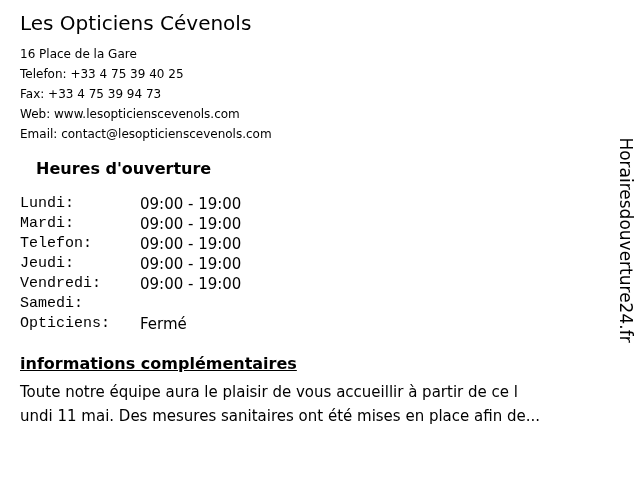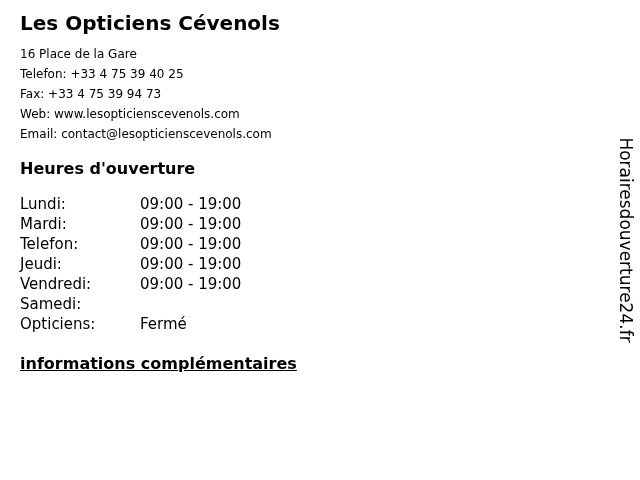--- a/index.html
+++ b/index.html
@@ -12,42 +12,42 @@
       font-family: "DejaVu Sans", "Liberation Sans", sans-serif;
       position: relative;
       overflow: hidden;
     }
     .content {
       padding: 10px 30px 0 20px;
     }
     .business-title {
       font-size: 20px;
       line-height: 26px;
-      font-weight: bold;
+      font-weight: normal;
       margin: 0;
     }
     .contact-block {
       margin-top: 8px;
       font-size: 12px;
       line-height: 20px;
     }
     .section-heading {
       font-size: 16px;
       line-height: 20px;
       font-weight: bold;
       margin: 0;
     }
-    .hours-heading { margin-top: 15px; }
+    .hours-heading { margin-top: 15px; margin-left: 16px; }
     .hours-table {
       margin-top: 15px;
       font-size: 15px;
       line-height: 20px;
     }
     .hours-row { display: flex; }
-    .hours-day { width: 120px; flex: 0 0 120px; }
+    .hours-day { width: 120px; flex: 0 0 120px; font-family: Liberation Mono, monospace; }
     .hours-time { flex: 1; }
     .info-heading { margin-top: 20px; text-decoration: underline; }
     .info-text {
       margin-top: 6px;
       font-size: 15px;
       line-height: 24px;
       white-space: nowrap;
     }
     .watermark {
       position: absolute;
@@ -103,16 +103,20 @@
       <div class="hours-day">Samedi:</div>
     </div>
     <div class="hours-row">
       <div class="hours-day">Opticiens:</div>
       <div class="hours-time">Fermé</div>
     </div>
   </div>
 
   <h2 class="section-heading info-heading">informations complémentaires</h2>
 
+  <div class="info-text">
+    <div>Toute notre équipe aura le plaisir de vous accueillir à partir de ce l</div>
+    <div>undi 11 mai. Des mesures sanitaires ont été mises en place afin de...</div>
+  </div>
 
 </div>
 
 <div class="watermark">Horairesdouverture24.fr</div>
 
 </body></html>

